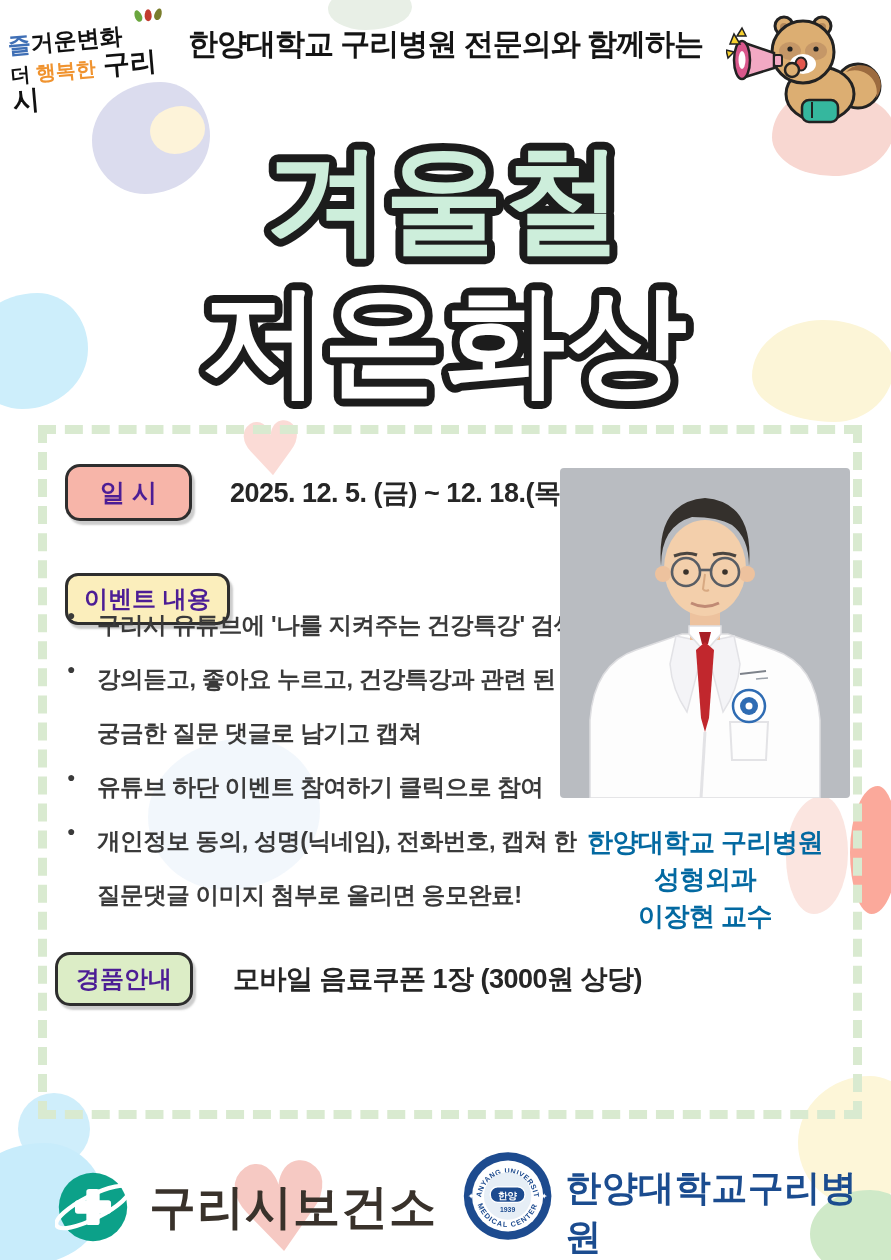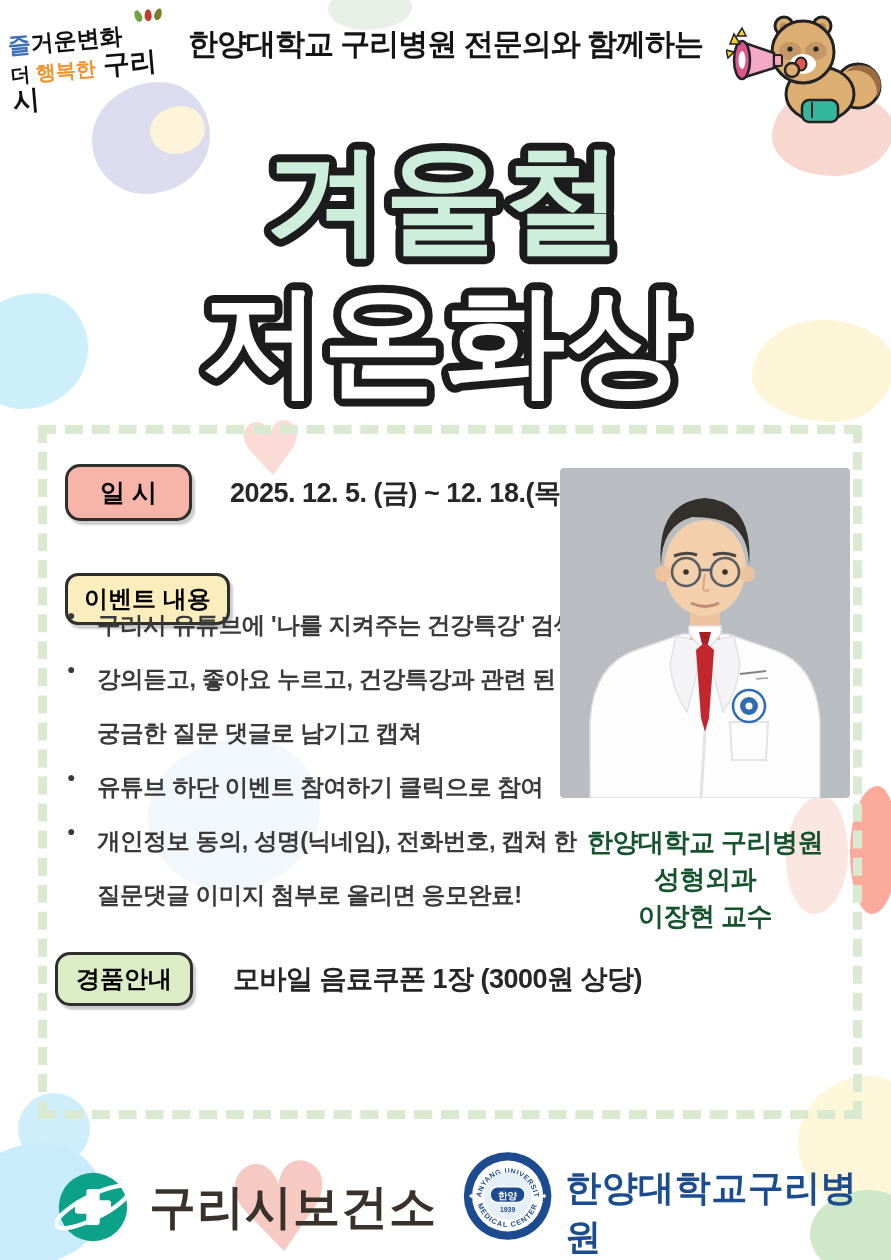--- a/index.html
+++ b/index.html
@@ -41,39 +41,39 @@
   .header-title .t2{font-size:32px;font-weight:800;letter-spacing:-1px;color:#141414;margin-top:10px;}
   .mascot{position:absolute;left:726px;top:6px;z-index:2;}
   
   .main-title{position:absolute;left:0;top:128px;z-index:2;}
   .main-title text{font-family:"Liberation Sans",sans-serif;font-weight:800;letter-spacing:2px;}
   
   .content-box{position:absolute;left:38px;top:425px;width:824px;height:694px;z-index:1;
                border:9px dashed #d9ead0;box-sizing:border-box;}
   .row{position:absolute;display:flex;align-items:center;}
   .badge{display:inline-block;border:3.5px solid #2e2e2e;border-radius:15px;
-         font-weight:800;color:#000000;background:#fff;white-space:nowrap;
+         font-weight:800;color:#4c1d95;background:#fff;white-space:nowrap;
          box-shadow:3px 4px 2px rgba(110,110,110,.35);}
   .badge-date{background:#f7b5a9;font-size:25px;padding:9px 32px;}
   .badge-event{background:#fbeebc;font-size:24px;padding:7px 16px;border-radius:13px;margin-top:24px;}
   .badge-prize{background:#dcedc6;font-size:24px;padding:8px 18px;}
   .badge-announce{background:#abe3f9;font-size:24px;padding:8px 20px;}
   .row-date{left:18px;top:30px;gap:38px;}
   .row-event-badge{left:18px;top:115px;}
   .row-prize{left:8px;top:518px;gap:40px;}
   .row-announce{left:18px;top:621px;gap:38px;}
   .row-text{font-size:27px;font-weight:700;color:#262626;letter-spacing:-.5px;white-space:nowrap;}
   .event-list{position:absolute;left:18px;top:164px;width:512px;margin:0;padding:0;list-style:none;
               font-size:23.5px;font-weight:600;color:#3a3a3a;letter-spacing:-.4px;}
   .event-list li{position:relative;padding-left:32px;line-height:2.3;}
   .event-list li::before{content:"●";position:absolute;left:2px;top:1px;font-size:14px;}
   
   .speaker-photo{position:absolute;left:513px;top:34px;width:290px;height:330px;border-radius:4px;overflow:hidden;}
   .speaker-caption{position:absolute;left:500px;top:390px;width:316px;text-align:center;
-                   font-size:26px;font-weight:800;color:#14532d;line-height:1.42;letter-spacing:-.5px;}
+                   font-size:26px;font-weight:800;color:#0369a1;line-height:1.42;letter-spacing:-.5px;}
   
   .footer{position:absolute;left:0;top:1148px;width:100%;height:112px;z-index:1;}
   .org-left{position:absolute;left:55px;top:21px;display:flex;align-items:center;gap:18px;}
   .org-left .name{font-size:47px;font-weight:800;color:#39322b;letter-spacing:1px;}
   .org-right{position:absolute;left:462px;top:2px;display:flex;align-items:flex-start;gap:12px;}
   .org-right .names{padding-top:14px;}
   .org-right .kr{font-size:36px;font-weight:800;color:#1b4c8f;letter-spacing:.5px;}
 </style>
 </head>
 <body>

